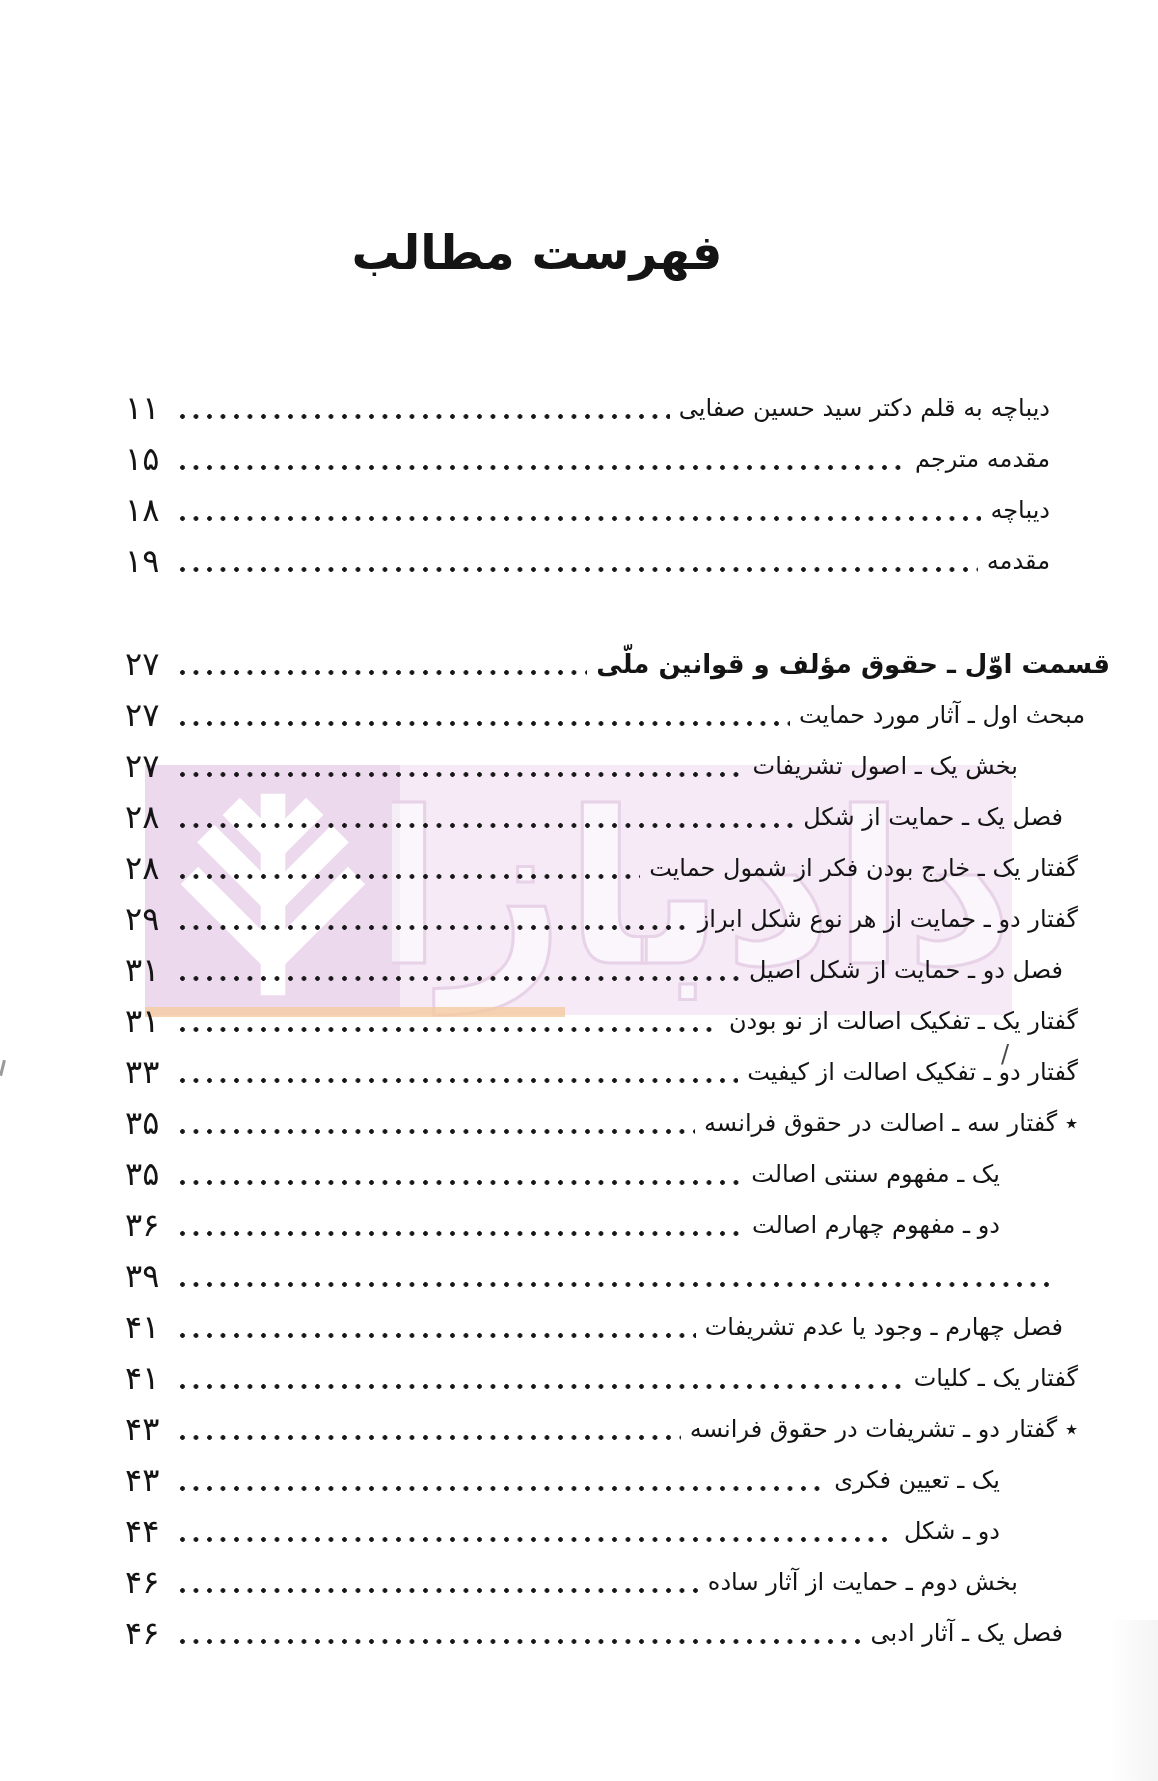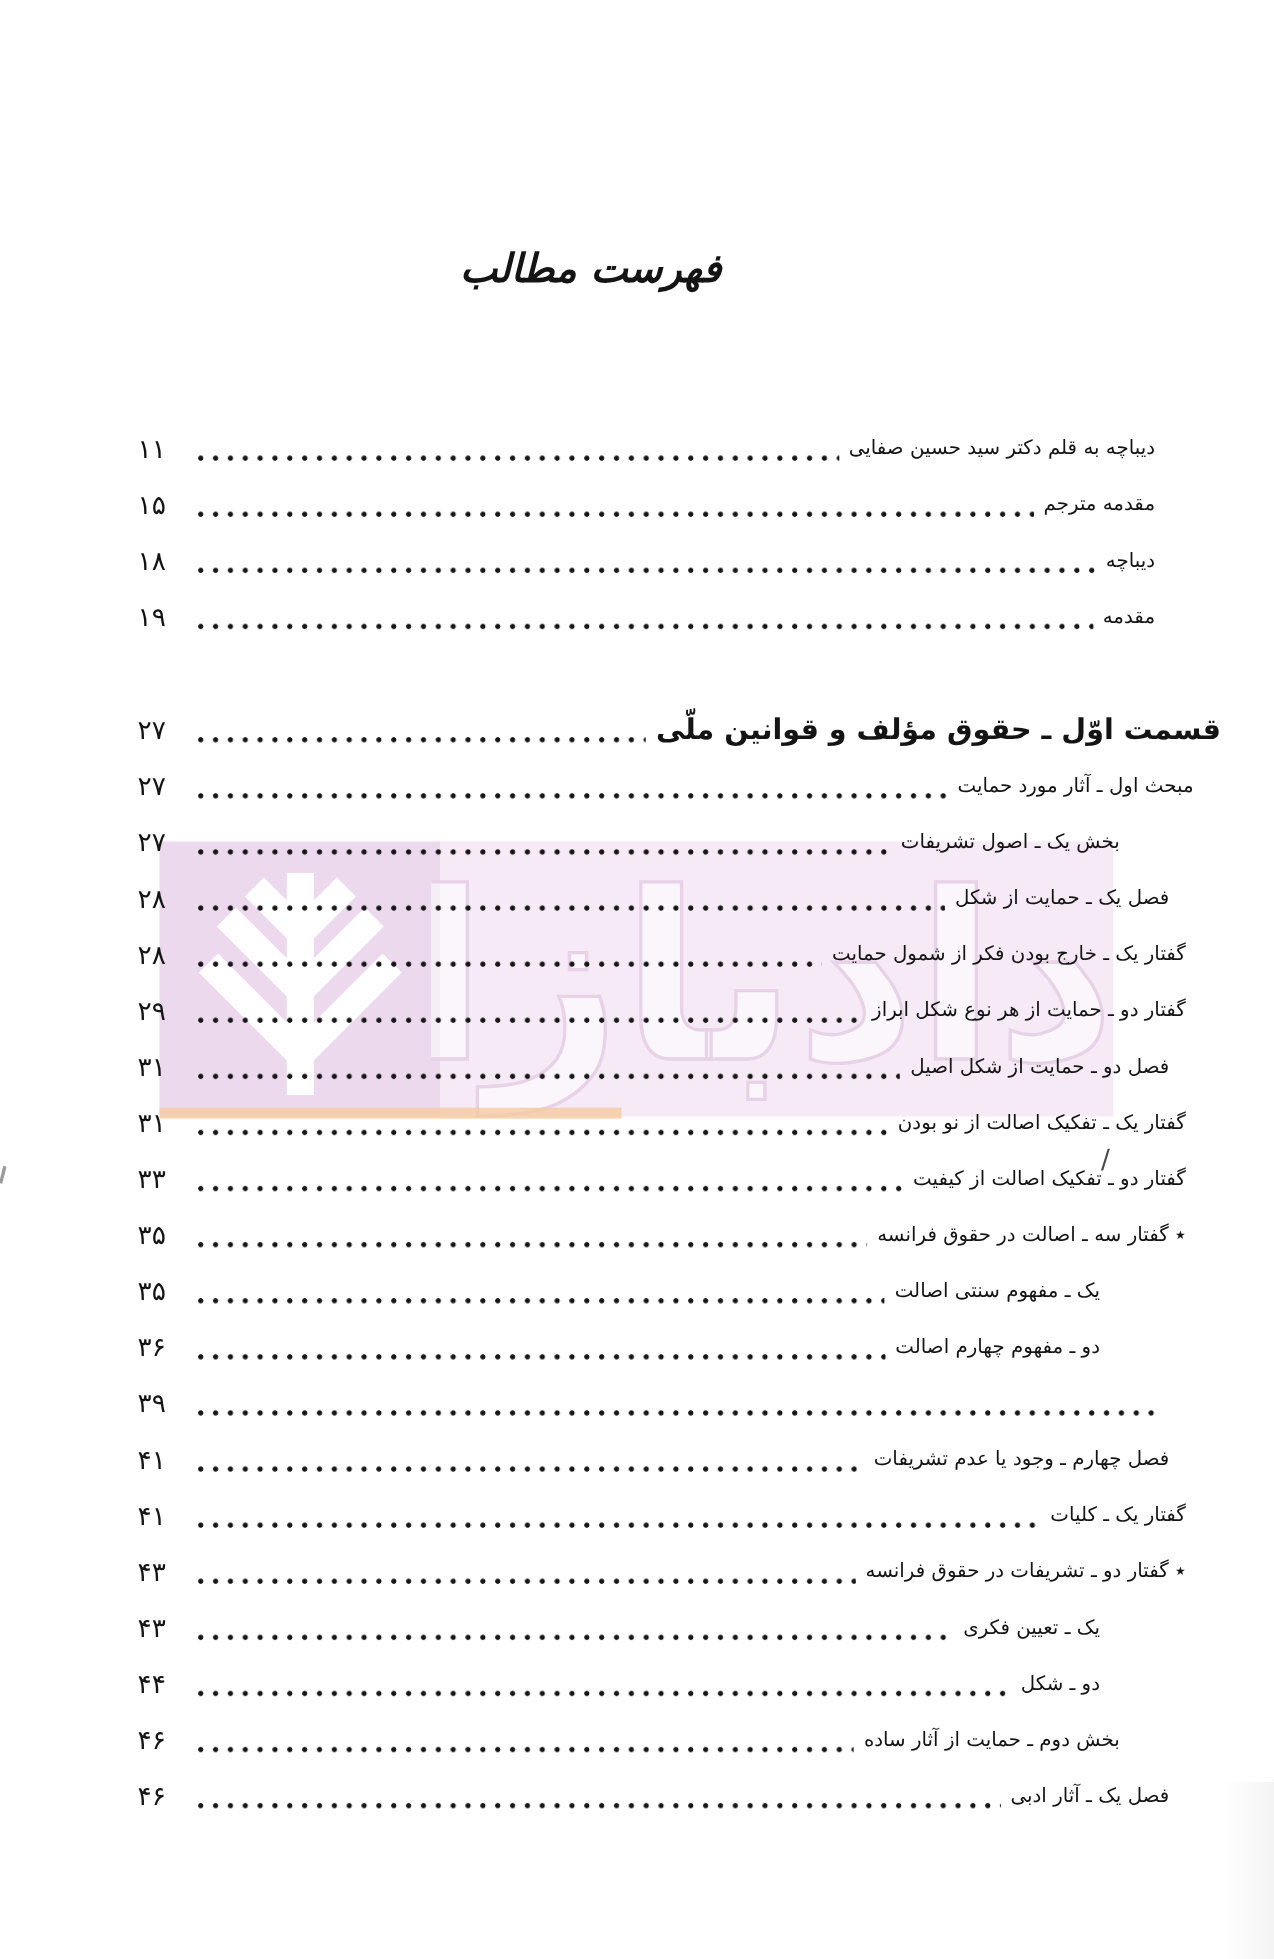--- a/index.html
+++ b/index.html
@@ -33,28 +33,28 @@
   .art-left{position:absolute;left:1px;top:1060px;width:3px;height:16px;background:#9a9a9a;transform:rotate(14deg);z-index:2;}
   .edge-shadow{position:absolute;right:0;top:1620px;width:50px;height:161px;
     background:linear-gradient(to right, rgba(0,0,0,0), rgba(0,0,0,0.045));z-index:1;}
 
   
   .doc-title{
     position:absolute;top:224px;left:0;right:0;text-align:center;z-index:2;
   }
   .doc-title span{
     display:inline-block;transform:translateX(-42px);
-    font-size:36px;font-weight:bold;letter-spacing:-1px;font-style:italic;
+    font-size:48px;font-weight:bold;letter-spacing:-1px;
   }
 
   
   .toc{position:absolute;top:382px;left:125px;right:48px;z-index:2;}
   .toc-row{height:51px;display:flex;direction:rtl;align-items:center;}
-  .row-title{white-space:nowrap;font-size:18px;flex:0 0 auto;}
-  .row-page{flex:0 0 auto;min-width:46px;direction:ltr;text-align:left;font-size:24px;}
+  .row-title{white-space:nowrap;font-size:24px;flex:0 0 auto;}
+  .row-page{flex:0 0 auto;min-width:46px;direction:ltr;text-align:left;font-size:32px;}
   .dots{
     flex:1 1 0;min-width:14px;height:5px;align-self:center;margin:17px 9px 0 9px;
     background-image:radial-gradient(circle at 2.5px 2.5px, #161616 2px, rgba(0,0,0,0) 2.7px);
     background-size:13.5px 5px;background-repeat:repeat-x;background-position:left center;
   }
   .spacer{height:52px;}
 
   
   .lv-front  {padding-right:60px;}
   .lv-section{padding-right:0;}

